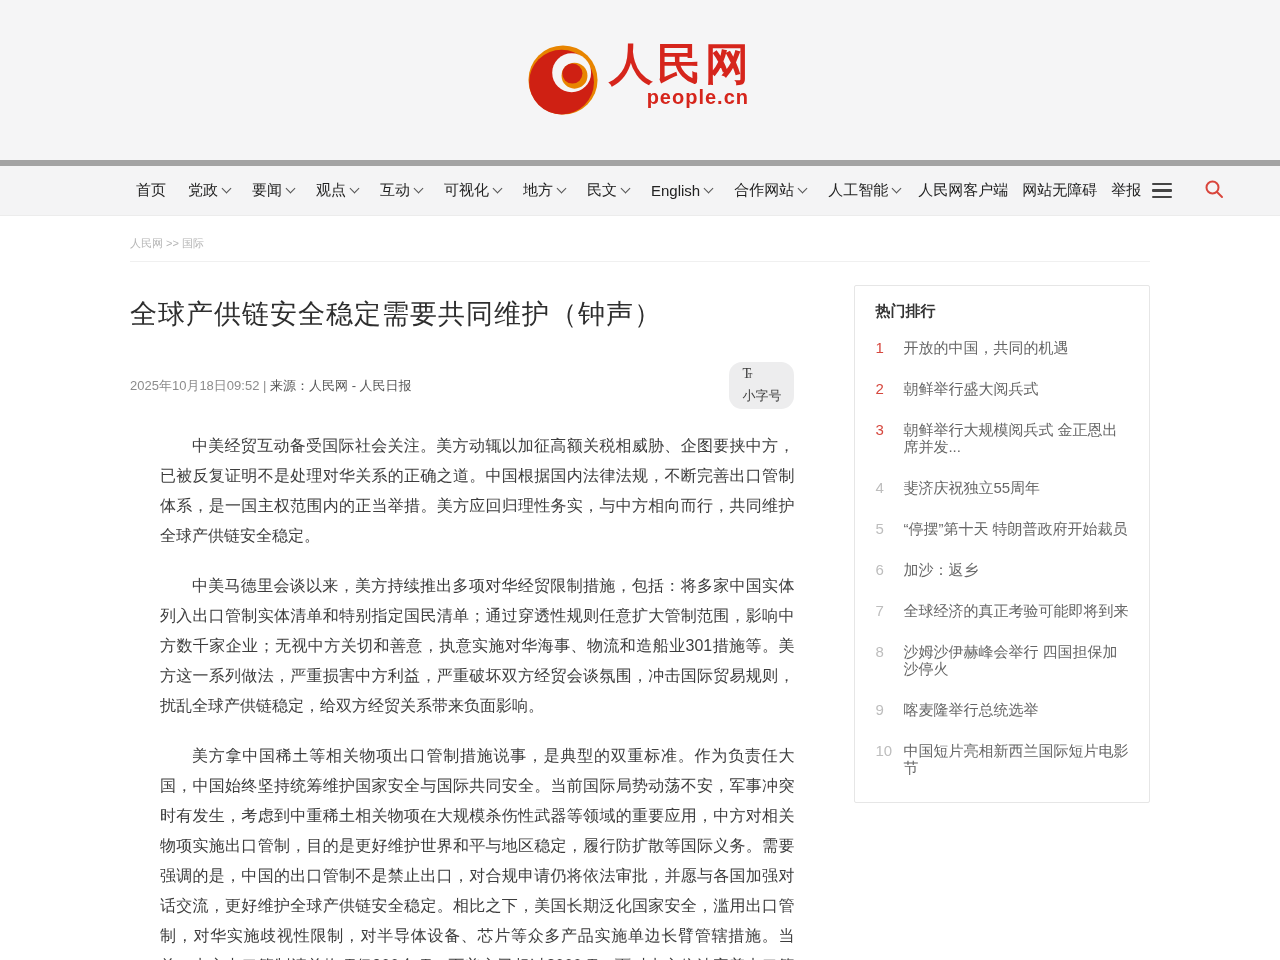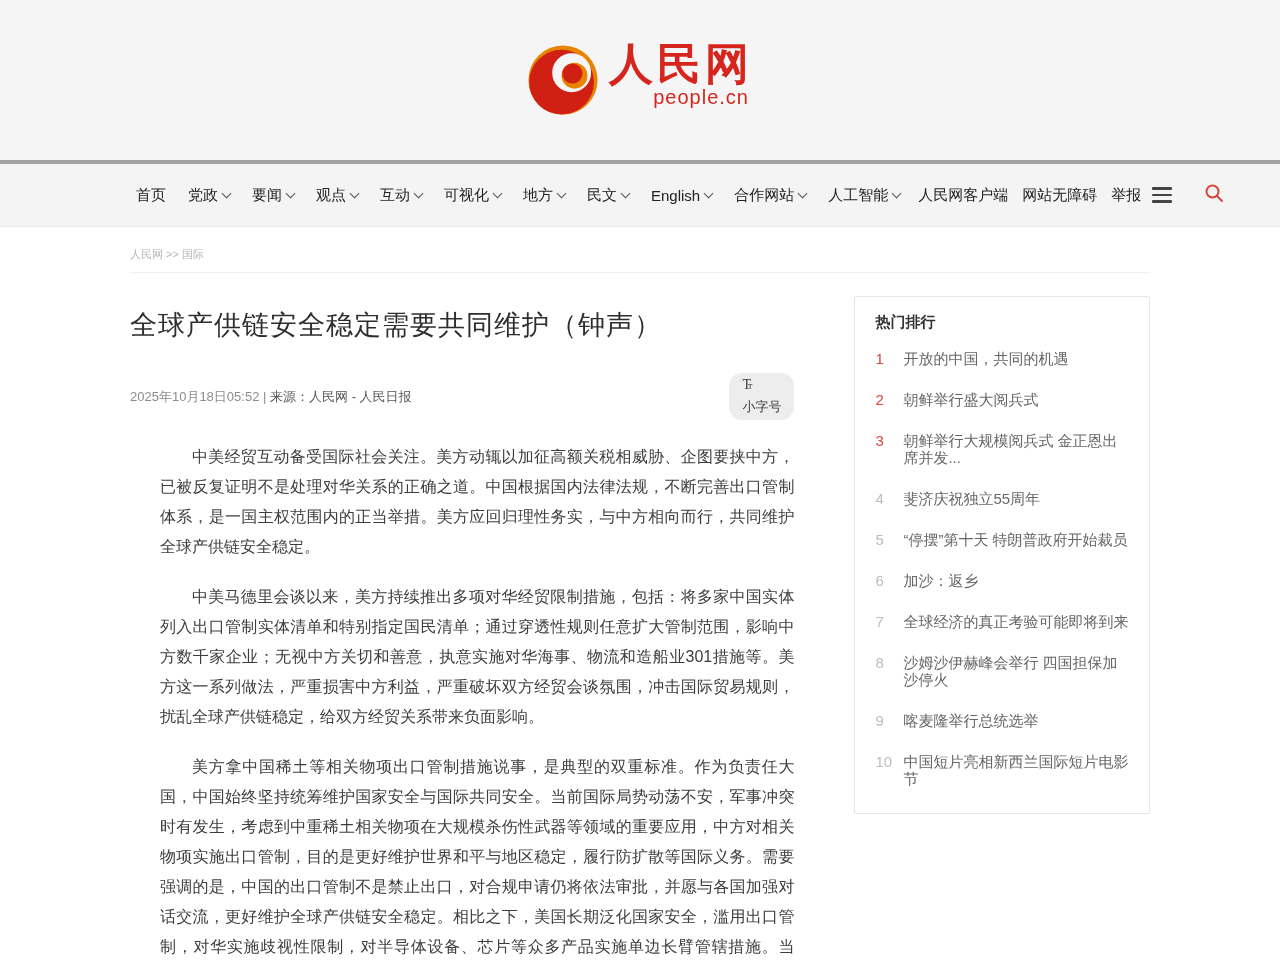--- a/index.html
+++ b/index.html
@@ -6,24 +6,24 @@
   html,body { width:1280px; height:960px; overflow:hidden; background:#fff;
     font-family:"Liberation Sans","DejaVu Sans",sans-serif; color:#333; }
 
   
   .site-header { height:160px; background:#f5f5f6; display:flex; align-items:center; justify-content:center; }
   .logo { display:flex; align-items:flex-start; gap:10px; cursor:pointer; }
   .logo-mark { margin-top:4px; }
   .logo-textcol { display:flex; flex-direction:column; align-items:flex-end; }
   .logo-cn { font-size:44px; font-weight:900; color:#d6251c; letter-spacing:4px; line-height:1.1;
     font-family:"DejaVu Serif","Liberation Serif",serif; }
-  .logo-en { font-size:20px; font-weight:normal; color:#d6251c; letter-spacing:1px; margin-top:-2px; margin-right:4px; }
-
-  
-  .nav-bar { height:67px; background:#f4f4f5; border-top:4px solid #a3a3a3; border-bottom:1px solid #ececec; }
+  .logo-en { font-size:20px; font-weight:bold; color:#d6251c; letter-spacing:1px; margin-top:-2px; margin-right:4px; }
+
+  
+  .nav-bar { height:56px; background:#f4f4f5; border-top:6px solid #a3a3a3; border-bottom:1px solid #ececec; }
   .nav-inner { width:1030px; margin:0 auto; height:100%; display:flex; align-items:center; }
   .nav-item { display:flex; align-items:center; gap:5px; padding:6px 11px; font-size:15px; color:#222;
     text-decoration:none; cursor:pointer; white-space:nowrap; }
   .nav-item.tight { padding:6px 7px; }
   .chev { width:7px; height:7px; border-right:1.5px solid #555; border-bottom:1.5px solid #555;
     transform:rotate(45deg); margin-top:-4px; }
   .nav-right { margin-left:auto; display:flex; align-items:center; gap:26px; }
   .hamburger { display:flex; flex-direction:column; gap:4px; cursor:pointer; padding:4px; }
   .hamburger span { display:block; width:20px; height:2.5px; background:#444; border-radius:1px; }
   .search-btn { cursor:pointer; padding:2px; }
@@ -157,21 +157,21 @@
   </div>
   <hr class="top-rule">
 
   <div class="main-cols">
 
     <article class="article-col">
       <h1 class="article-title">全球产供链安全稳定需要共同维护（钟声）</h1>
 
       <div class="meta-row">
         <div class="meta-left">
-          <span>2025年10月18日05:52</span>
+          <span>2025年10月18日09:52</span>
           <span>|</span>
           <span class="src">来源：人民网 - 人民日报</span>
         </div>
         <div class="font-pill">
           <span>
             <span class="t-big">T</span><span class="t-small">т</span>
           </span>
           <span>小字号</span>
         </div>
       </div>

